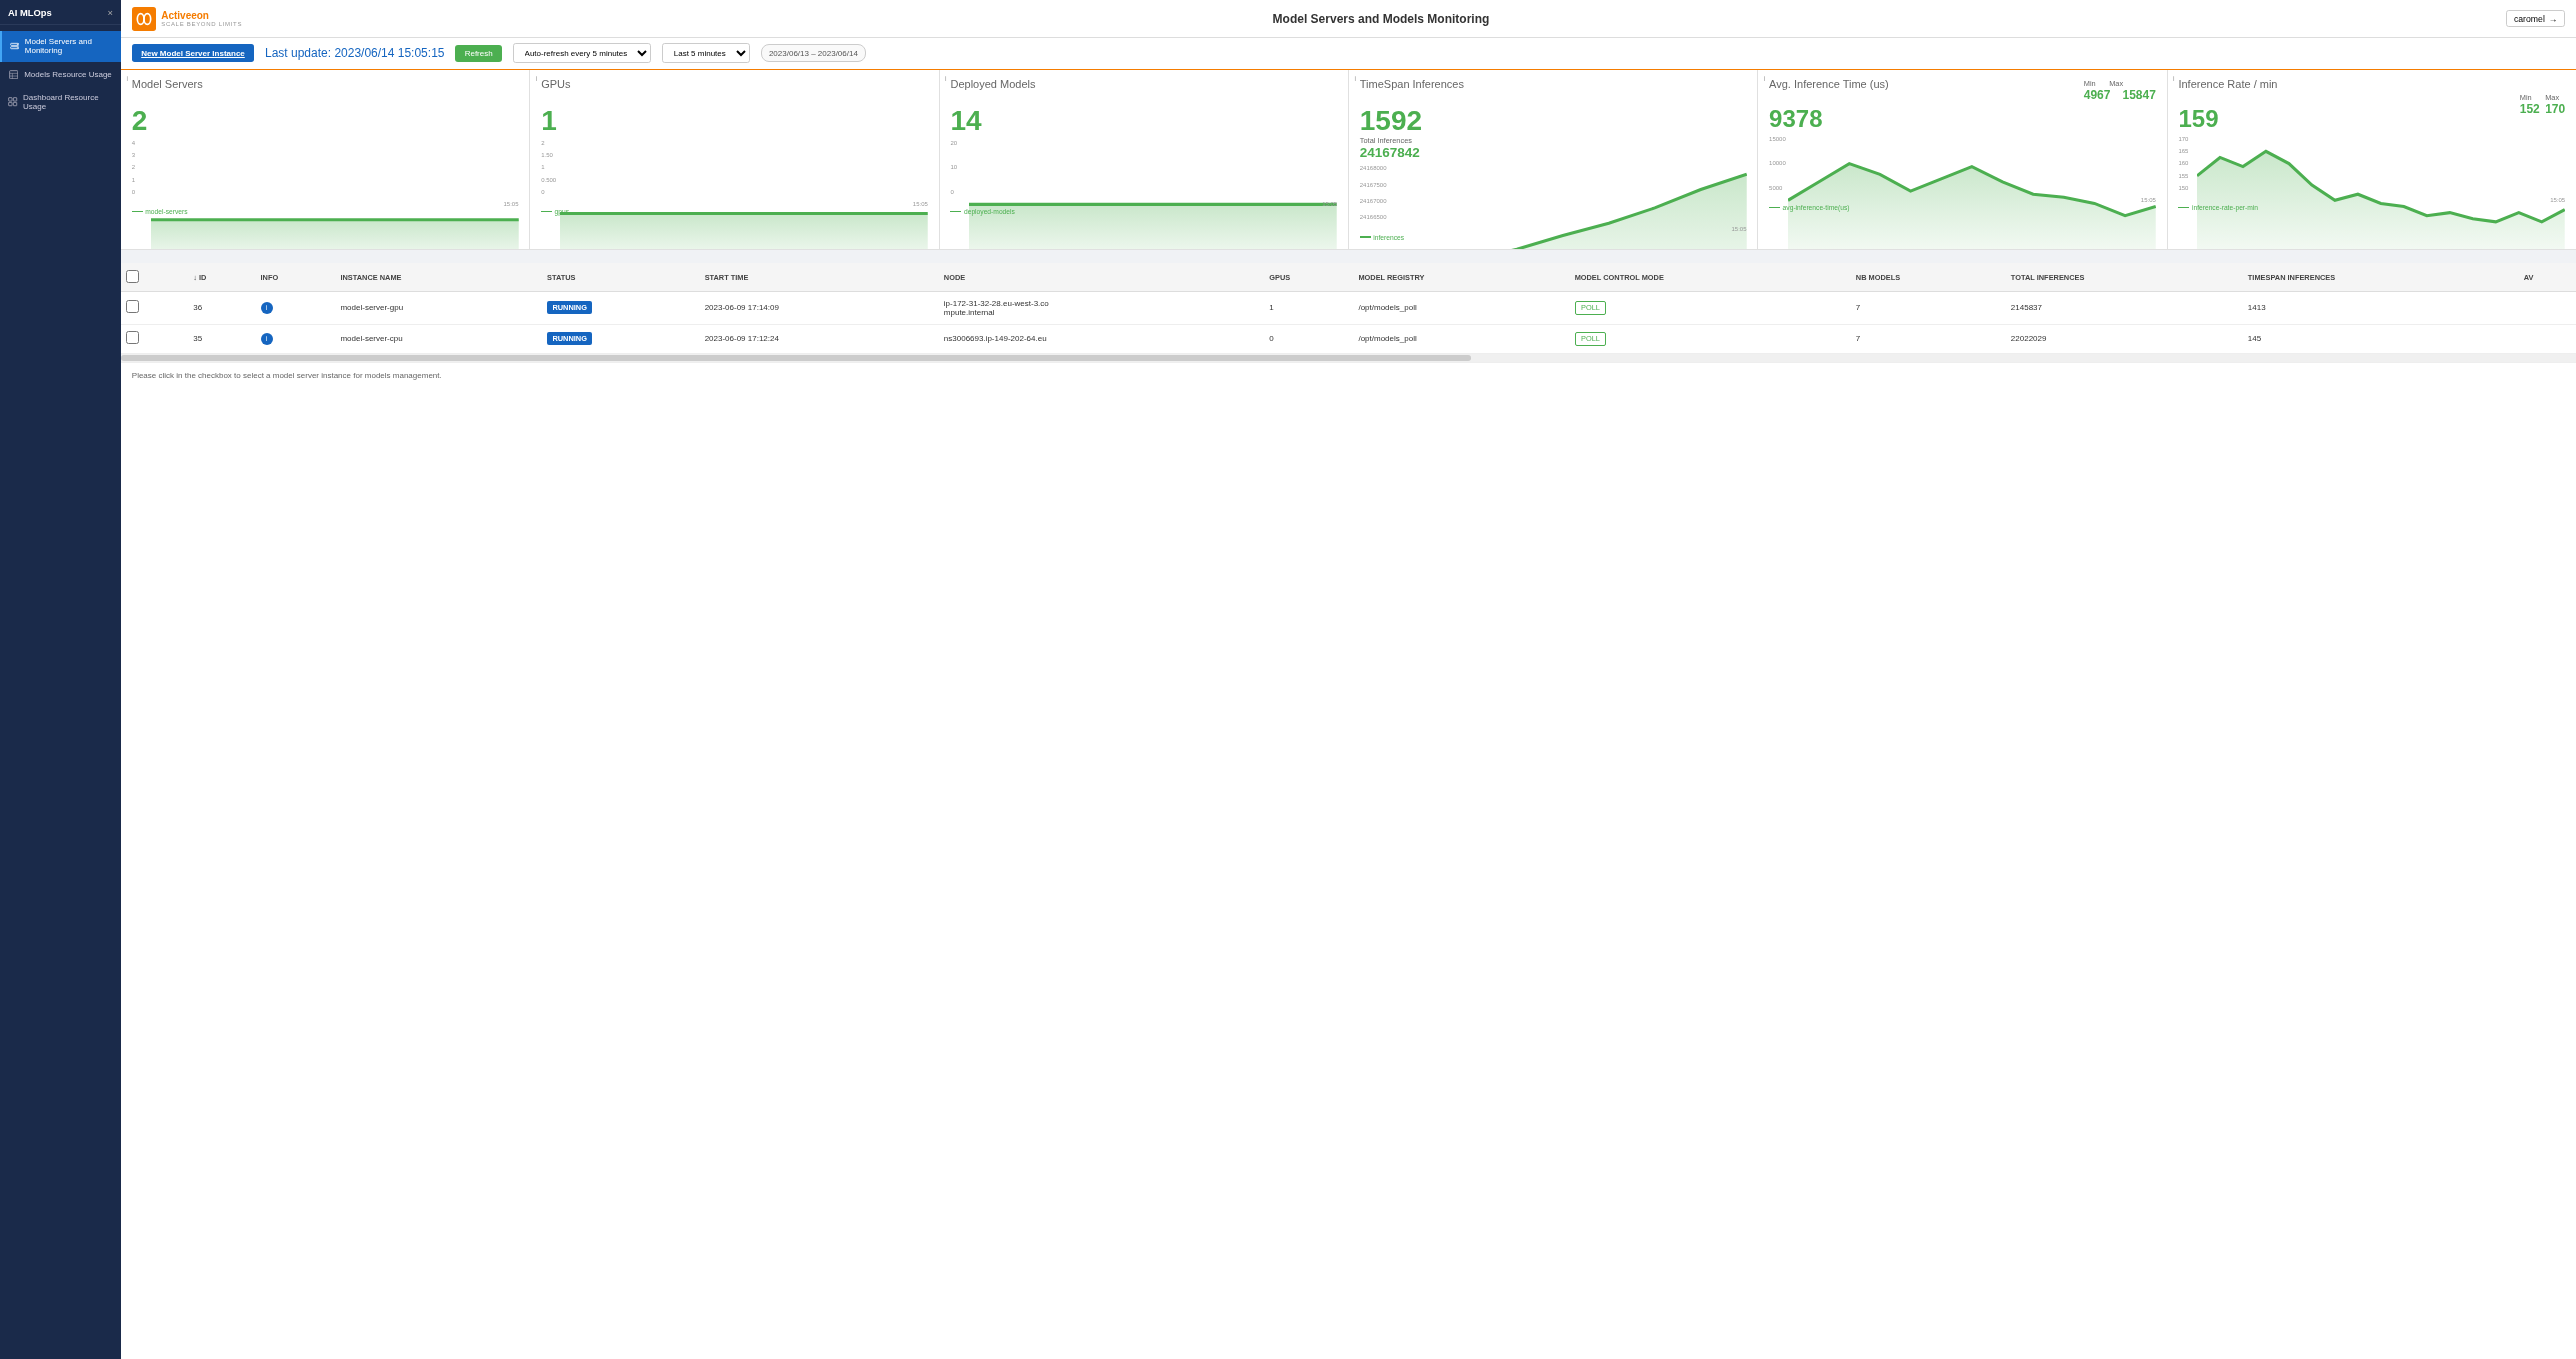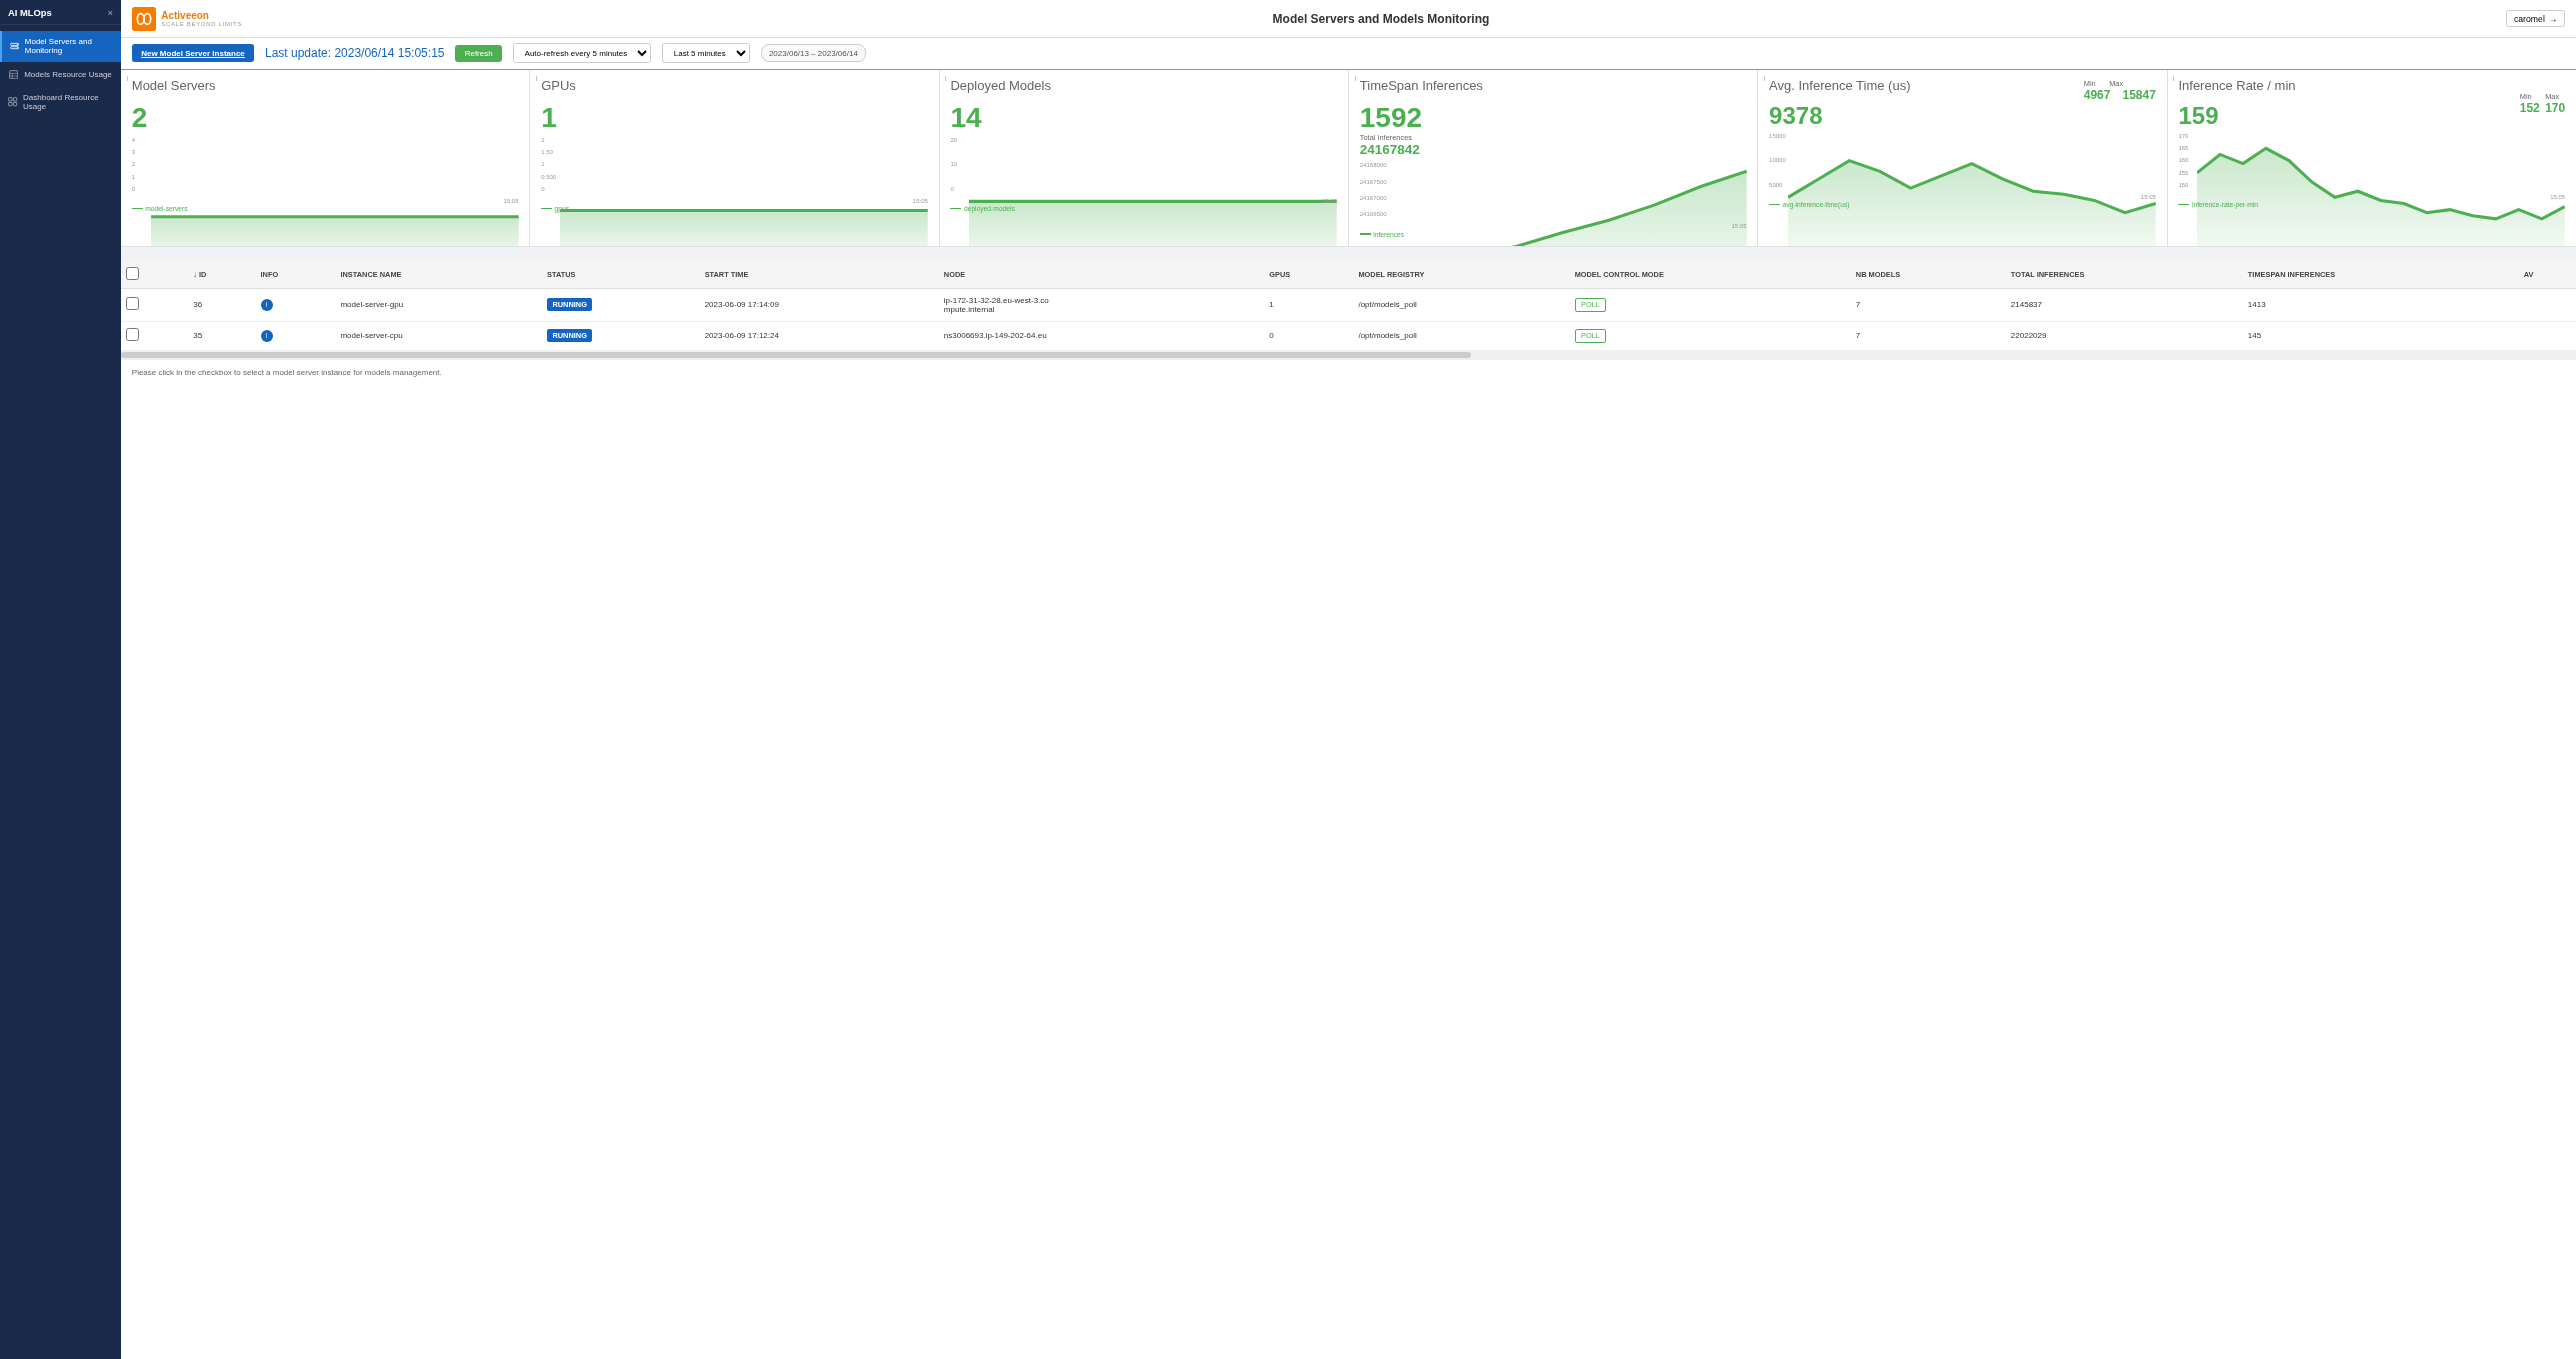--- a/index.html
+++ b/index.html
@@ -195,23 +195,23 @@
     }
     .metric-card {
       flex: 1;
       min-width: 121px;
       padding: 8px 10.8px;
       border-right: 0.7px solid #e0e0e0;
       position: relative;
     }
     .metric-card:last-child { border-right: none; }
     .metric-label {
-      font-size: 13px;
+      font-size: 11px;
       color: #666;
-      margin-bottom: 11px;
+      margin-bottom: 17px;
     }
     .metric-value {
       font-size: 28px;
       font-weight: bold;
       color: #4caf50;
       line-height: 1;
     }
     .metric-sub {
       font-size: 7.4px;
       color: #666;

